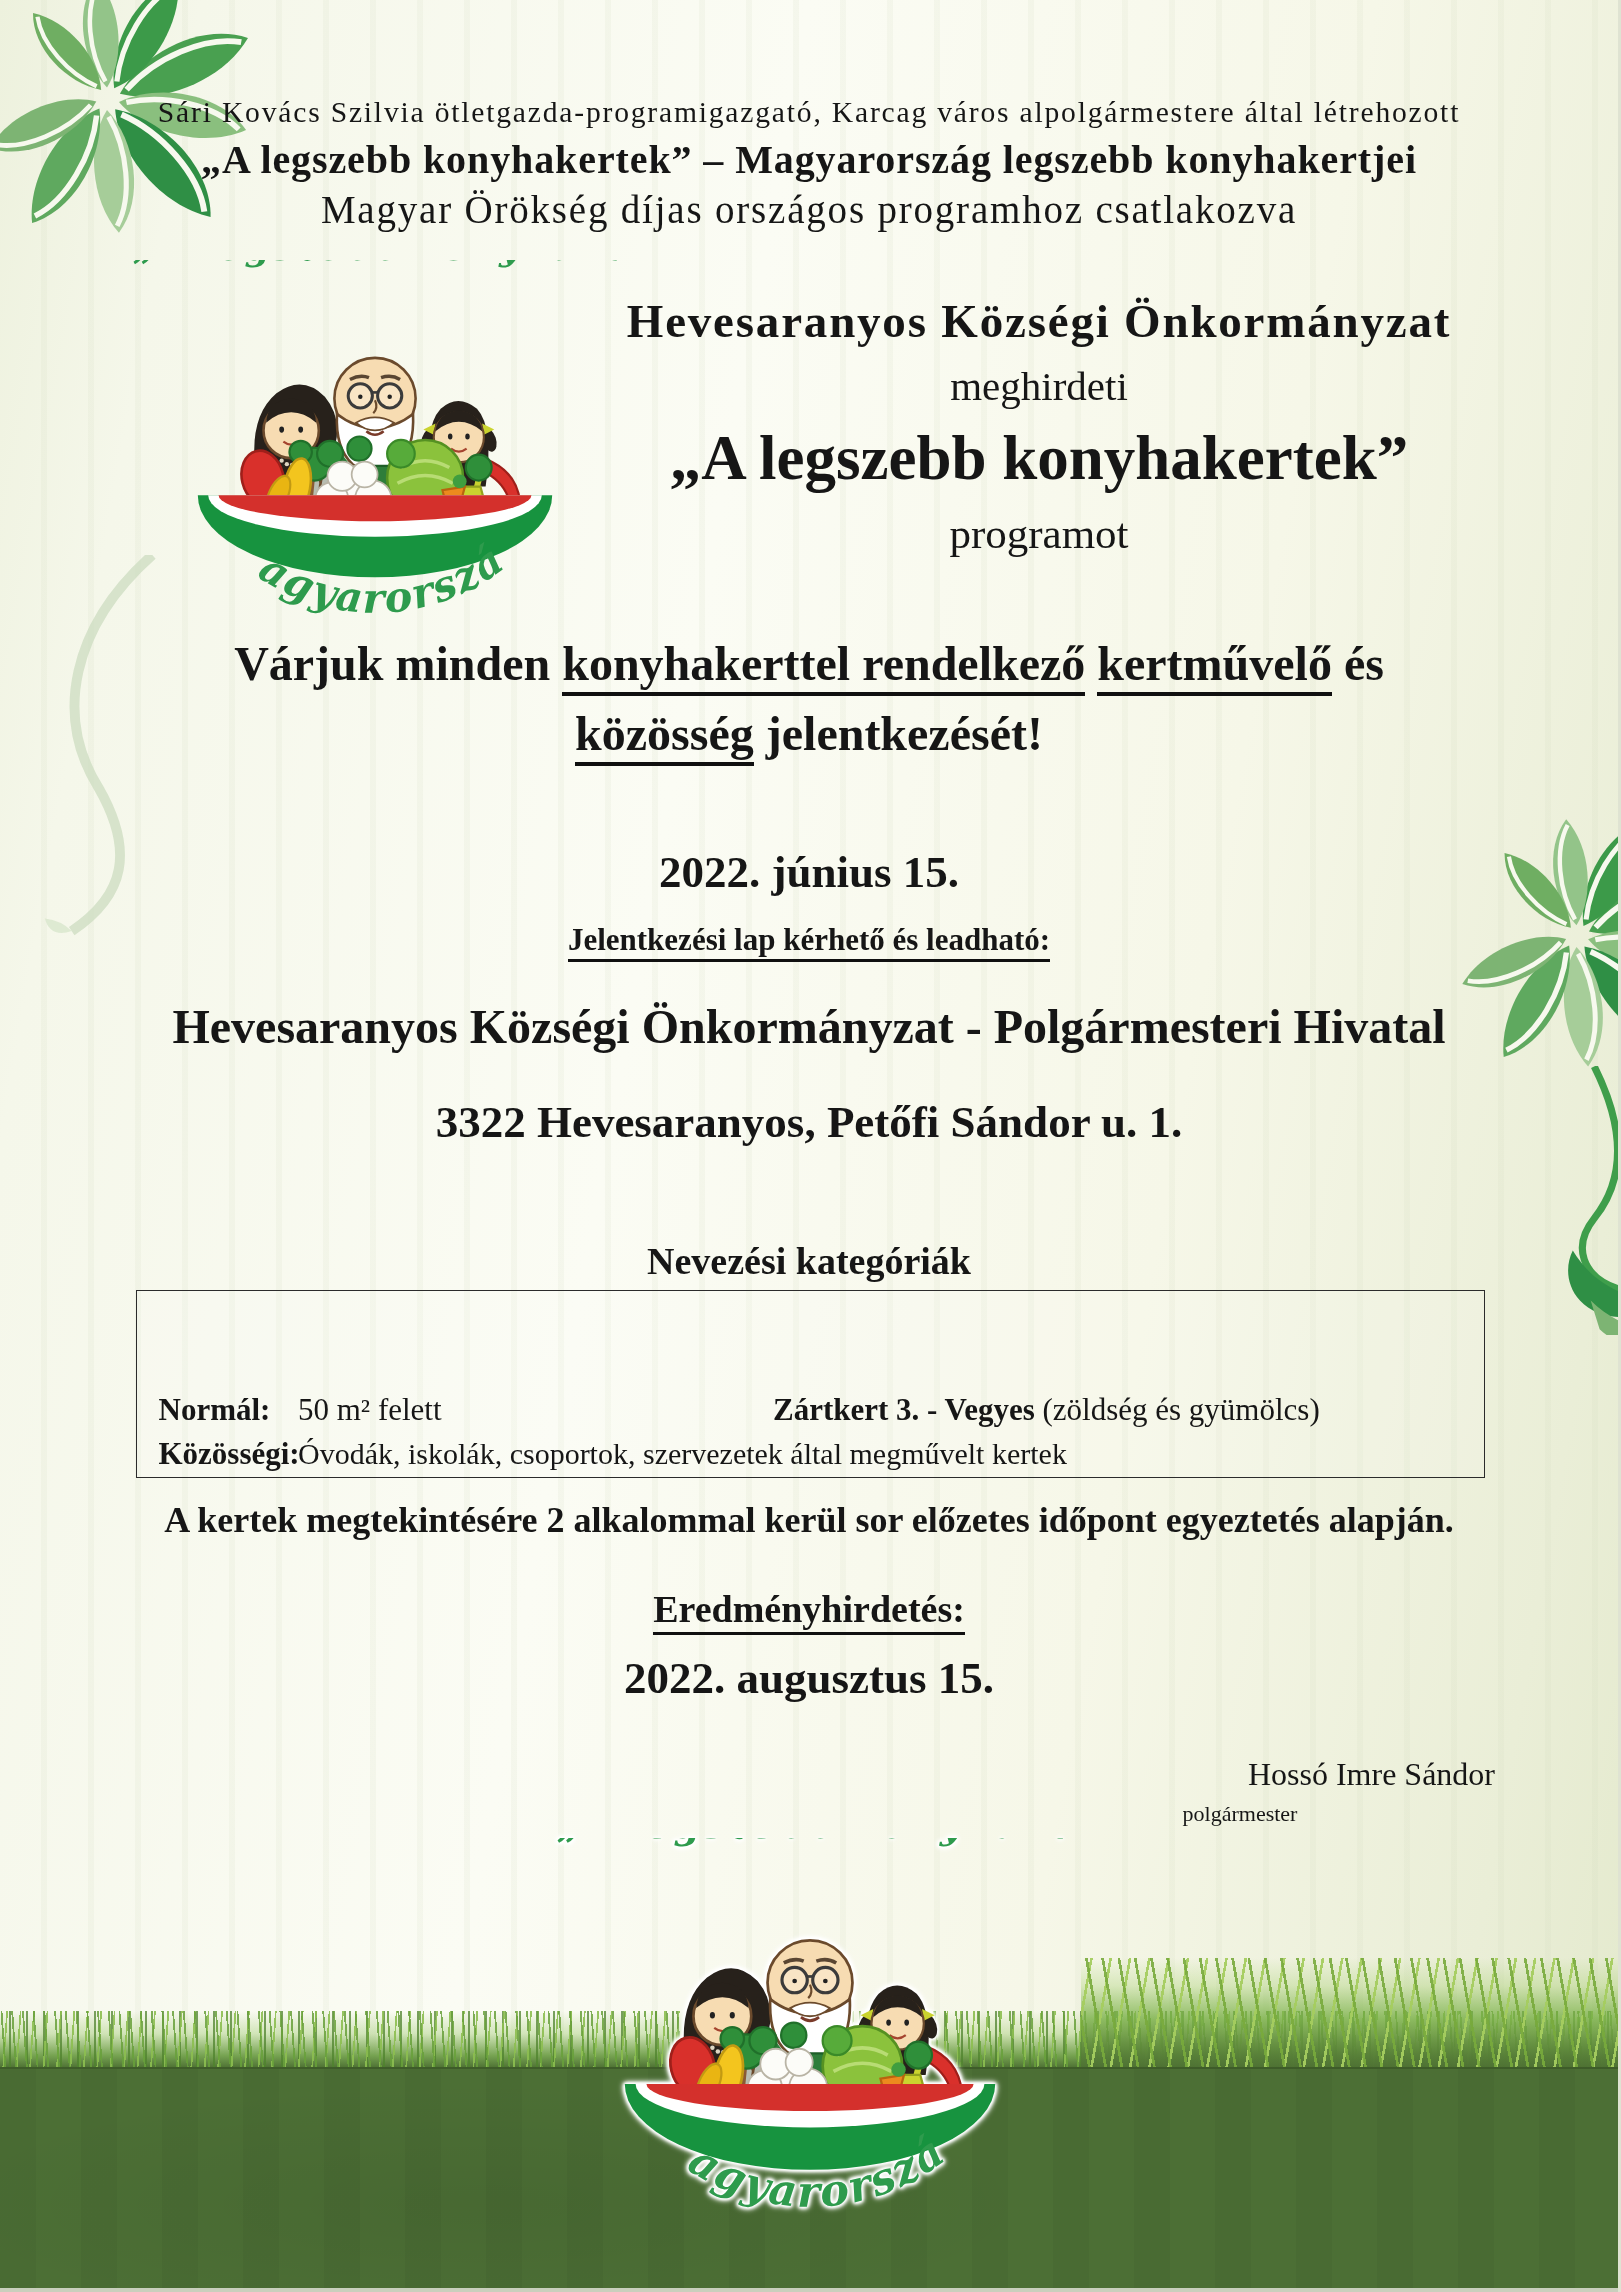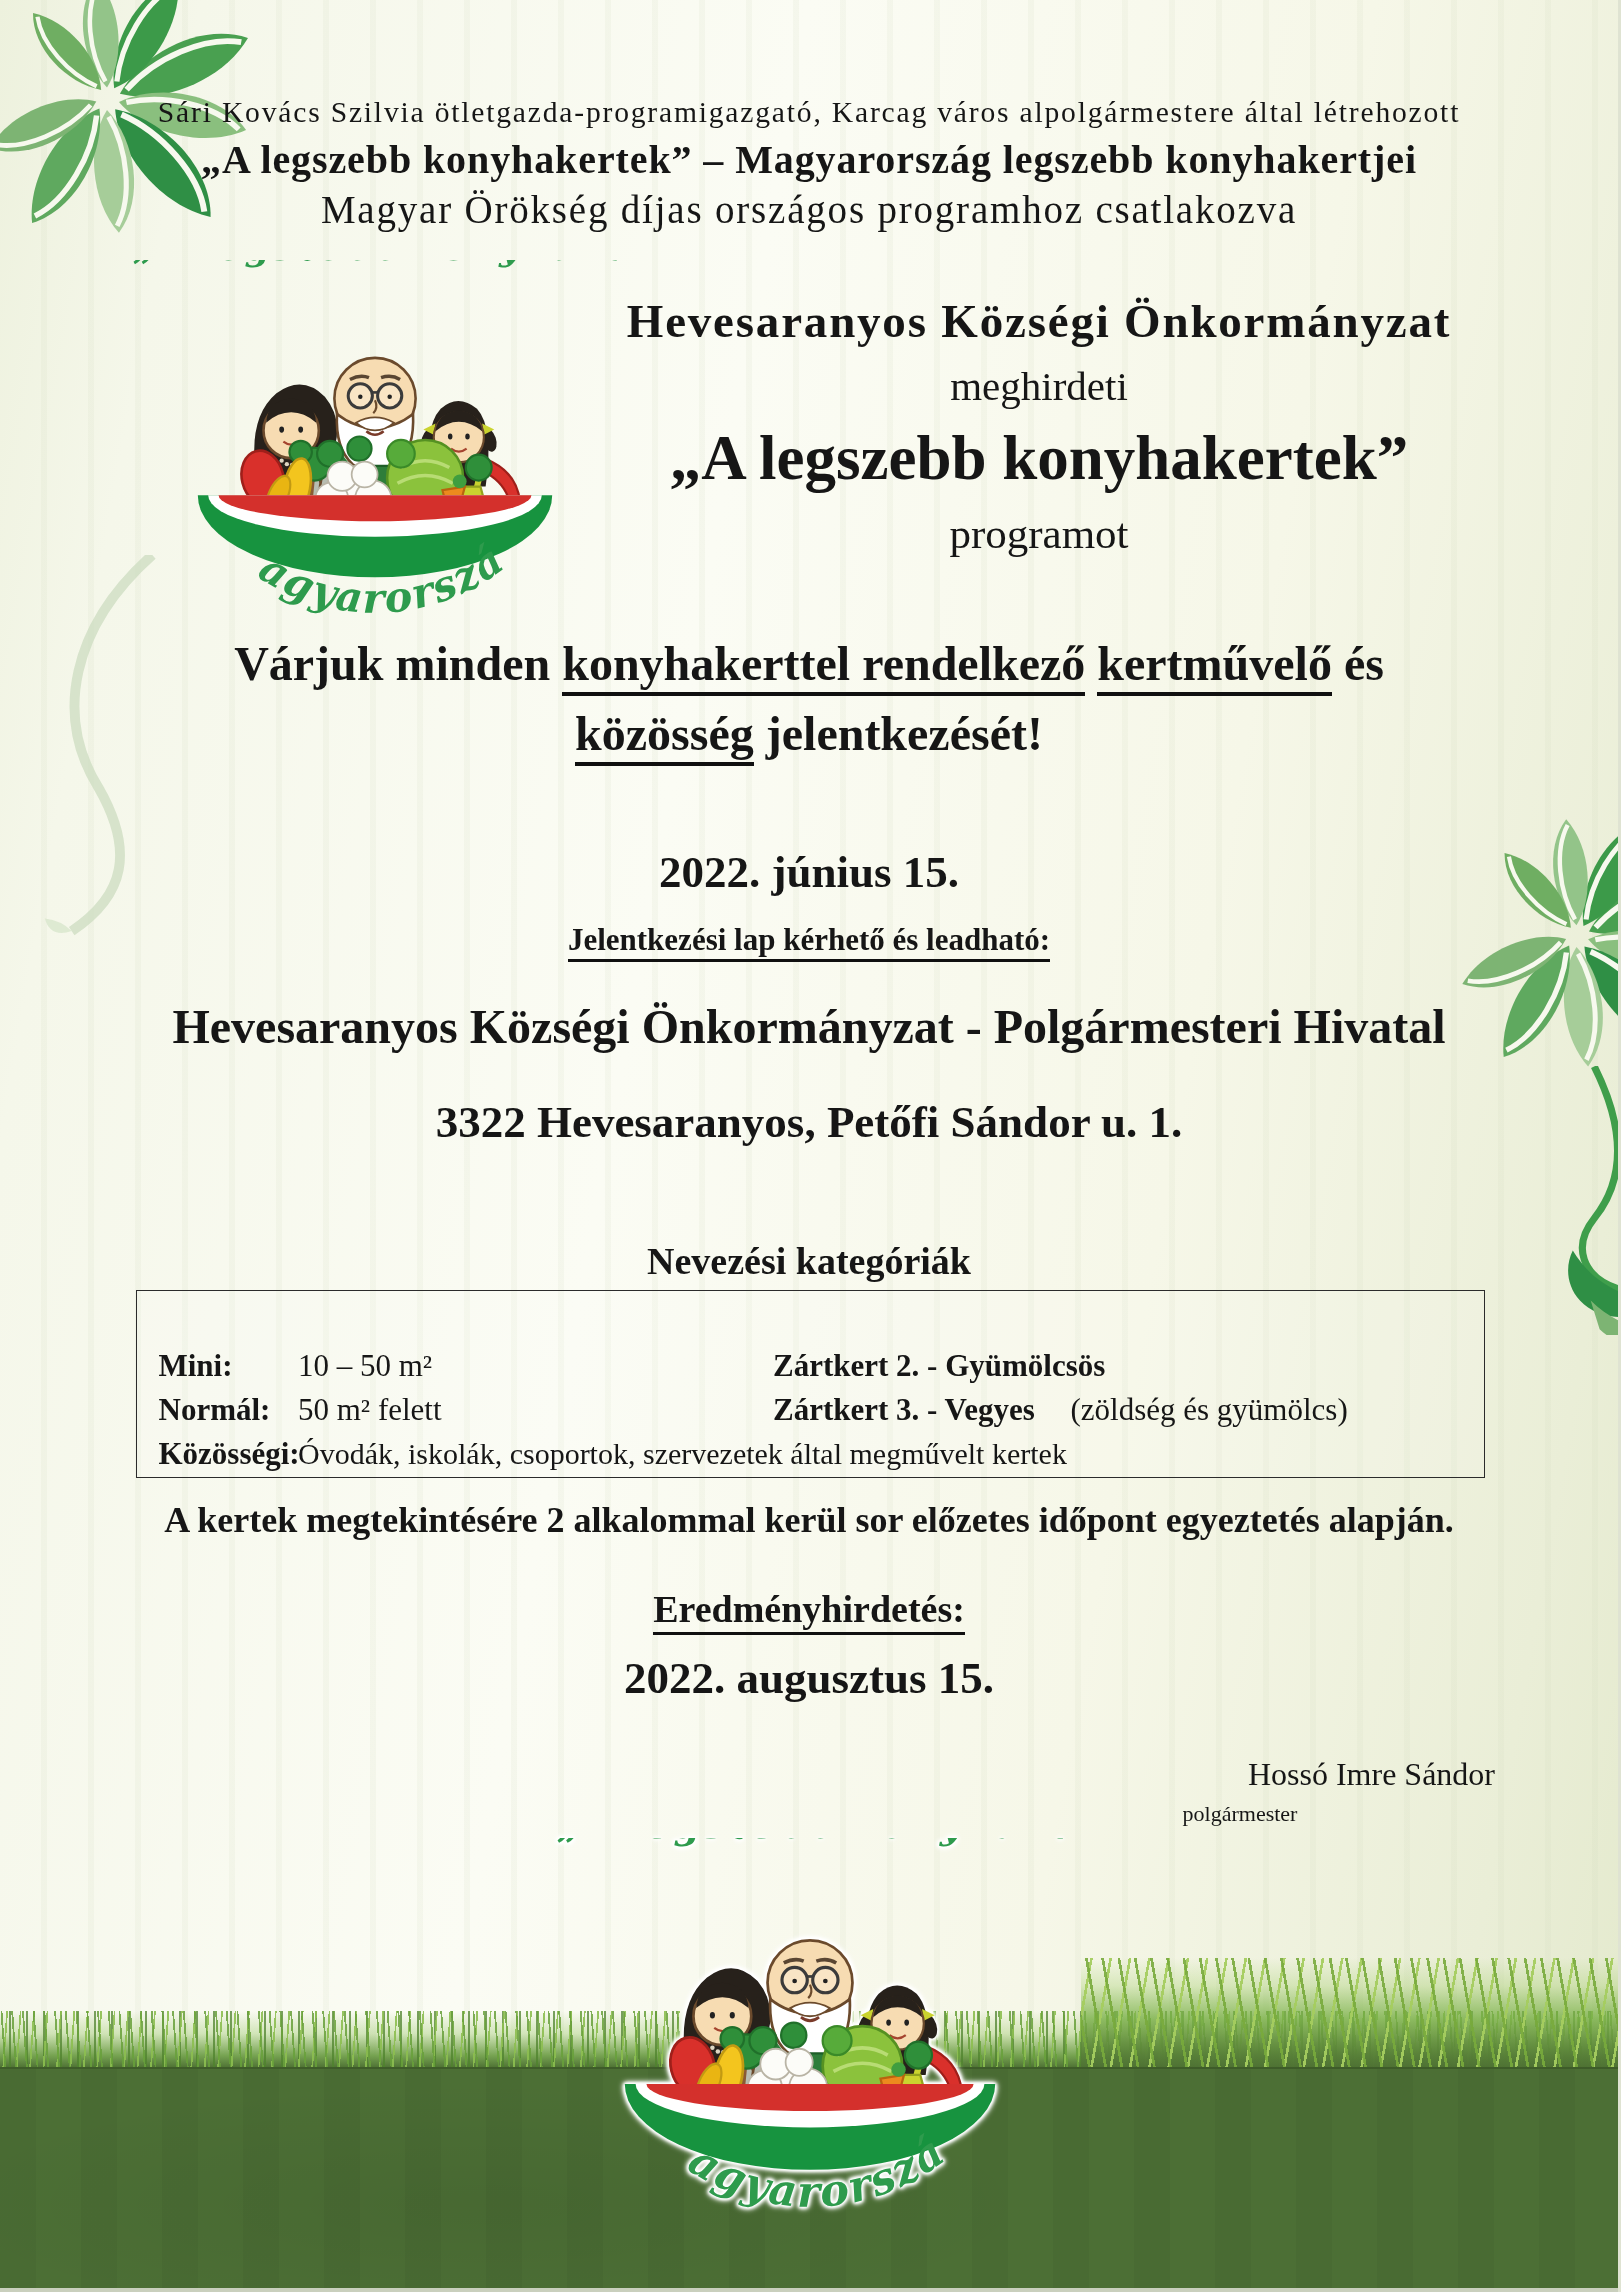--- a/index.html
+++ b/index.html
@@ -31,21 +31,21 @@
   .app-label{top:921px;font-size:31px;line-height:38px;font-weight:bold;}
   .venue{top:999px;font-size:48px;line-height:56px;font-weight:bold;}
   .address{top:1096px;font-size:45px;line-height:52px;font-weight:bold;}
   .cat-title{top:1239px;font-size:38px;line-height:45px;font-weight:bold;}
 
   .cat-table{left:136px;top:1290px;width:1347px;height:186px;border:1.8px solid #2b2b2b;background:rgba(255,255,255,.12);}
   .cat-row{position:absolute;left:0;width:100%;height:43px;font-size:31px;line-height:43px;}
   .cat-label{position:absolute;left:21.5px;font-weight:bold;}
   .cat-desc{position:absolute;left:161px;}
   .cat-zone{position:absolute;left:636px;font-weight:bold;white-space:nowrap;}
-  .cat-zone-note{font-weight:normal;margin-left:28px;}
+  .cat-zone-note{font-weight:normal;}
   .row4-desc{font-size:30px;}
 
   .note{top:1496px;font-size:36px;line-height:48px;font-weight:bold;}
   .res-label{top:1587px;font-size:38px;line-height:45px;font-weight:bold;}
   .res-date{top:1652px;font-size:45px;line-height:52px;font-weight:bold;}
 
   .sig{left:985px;width:510px;top:1755px;text-align:center;}
   .sig-name{font-size:32px;line-height:39px;font-weight:normal;text-align:right;}
   .sig-title{font-size:22px;line-height:39px;}
 
@@ -263,25 +263,20 @@
   </div>
 
   <div class="abs ctr dl-date">2022. június 15.</div>
   <div class="abs ctr app-label"><span class="lbl-ul">Jelentkezési lap kérhető és leadható:</span></div>
 
   <div class="abs ctr venue">Hevesaranyos Községi Önkormányzat - Polgármesteri Hivatal</div>
   <div class="abs ctr address">3322 Hevesaranyos, Petőfi Sándor u. 1.</div>
 
   <div class="abs ctr cat-title">Nevezési kategóriák</div>
   <div class="abs cat-table">
-    <div class="cat-row" style="top:53px">
-      <span class="cat-label">Mini:</span>
-      <span class="cat-desc">10 – 50 m²</span>
-      <span class="cat-zone"><span>Zártkert 2. - Gyümölcsös</span><span class="cat-zone-note"></span></span>
-    </div>
     <div class="cat-row" style="top:97px">
       <span class="cat-label">Normál:</span>
       <span class="cat-desc">50 m² felett</span>
       <span class="cat-zone"><span>Zártkert 3. - Vegyes</span><span class="cat-zone-note"> (zöldség és gyümölcs)</span></span>
     </div>
     <div class="cat-row" style="top:141px">
       <span class="cat-label">Közösségi:</span>
       <span class="cat-desc row4-desc">Óvodák, iskolák, csoportok, szervezetek által megművelt kertek</span>
     </div>
   </div>

